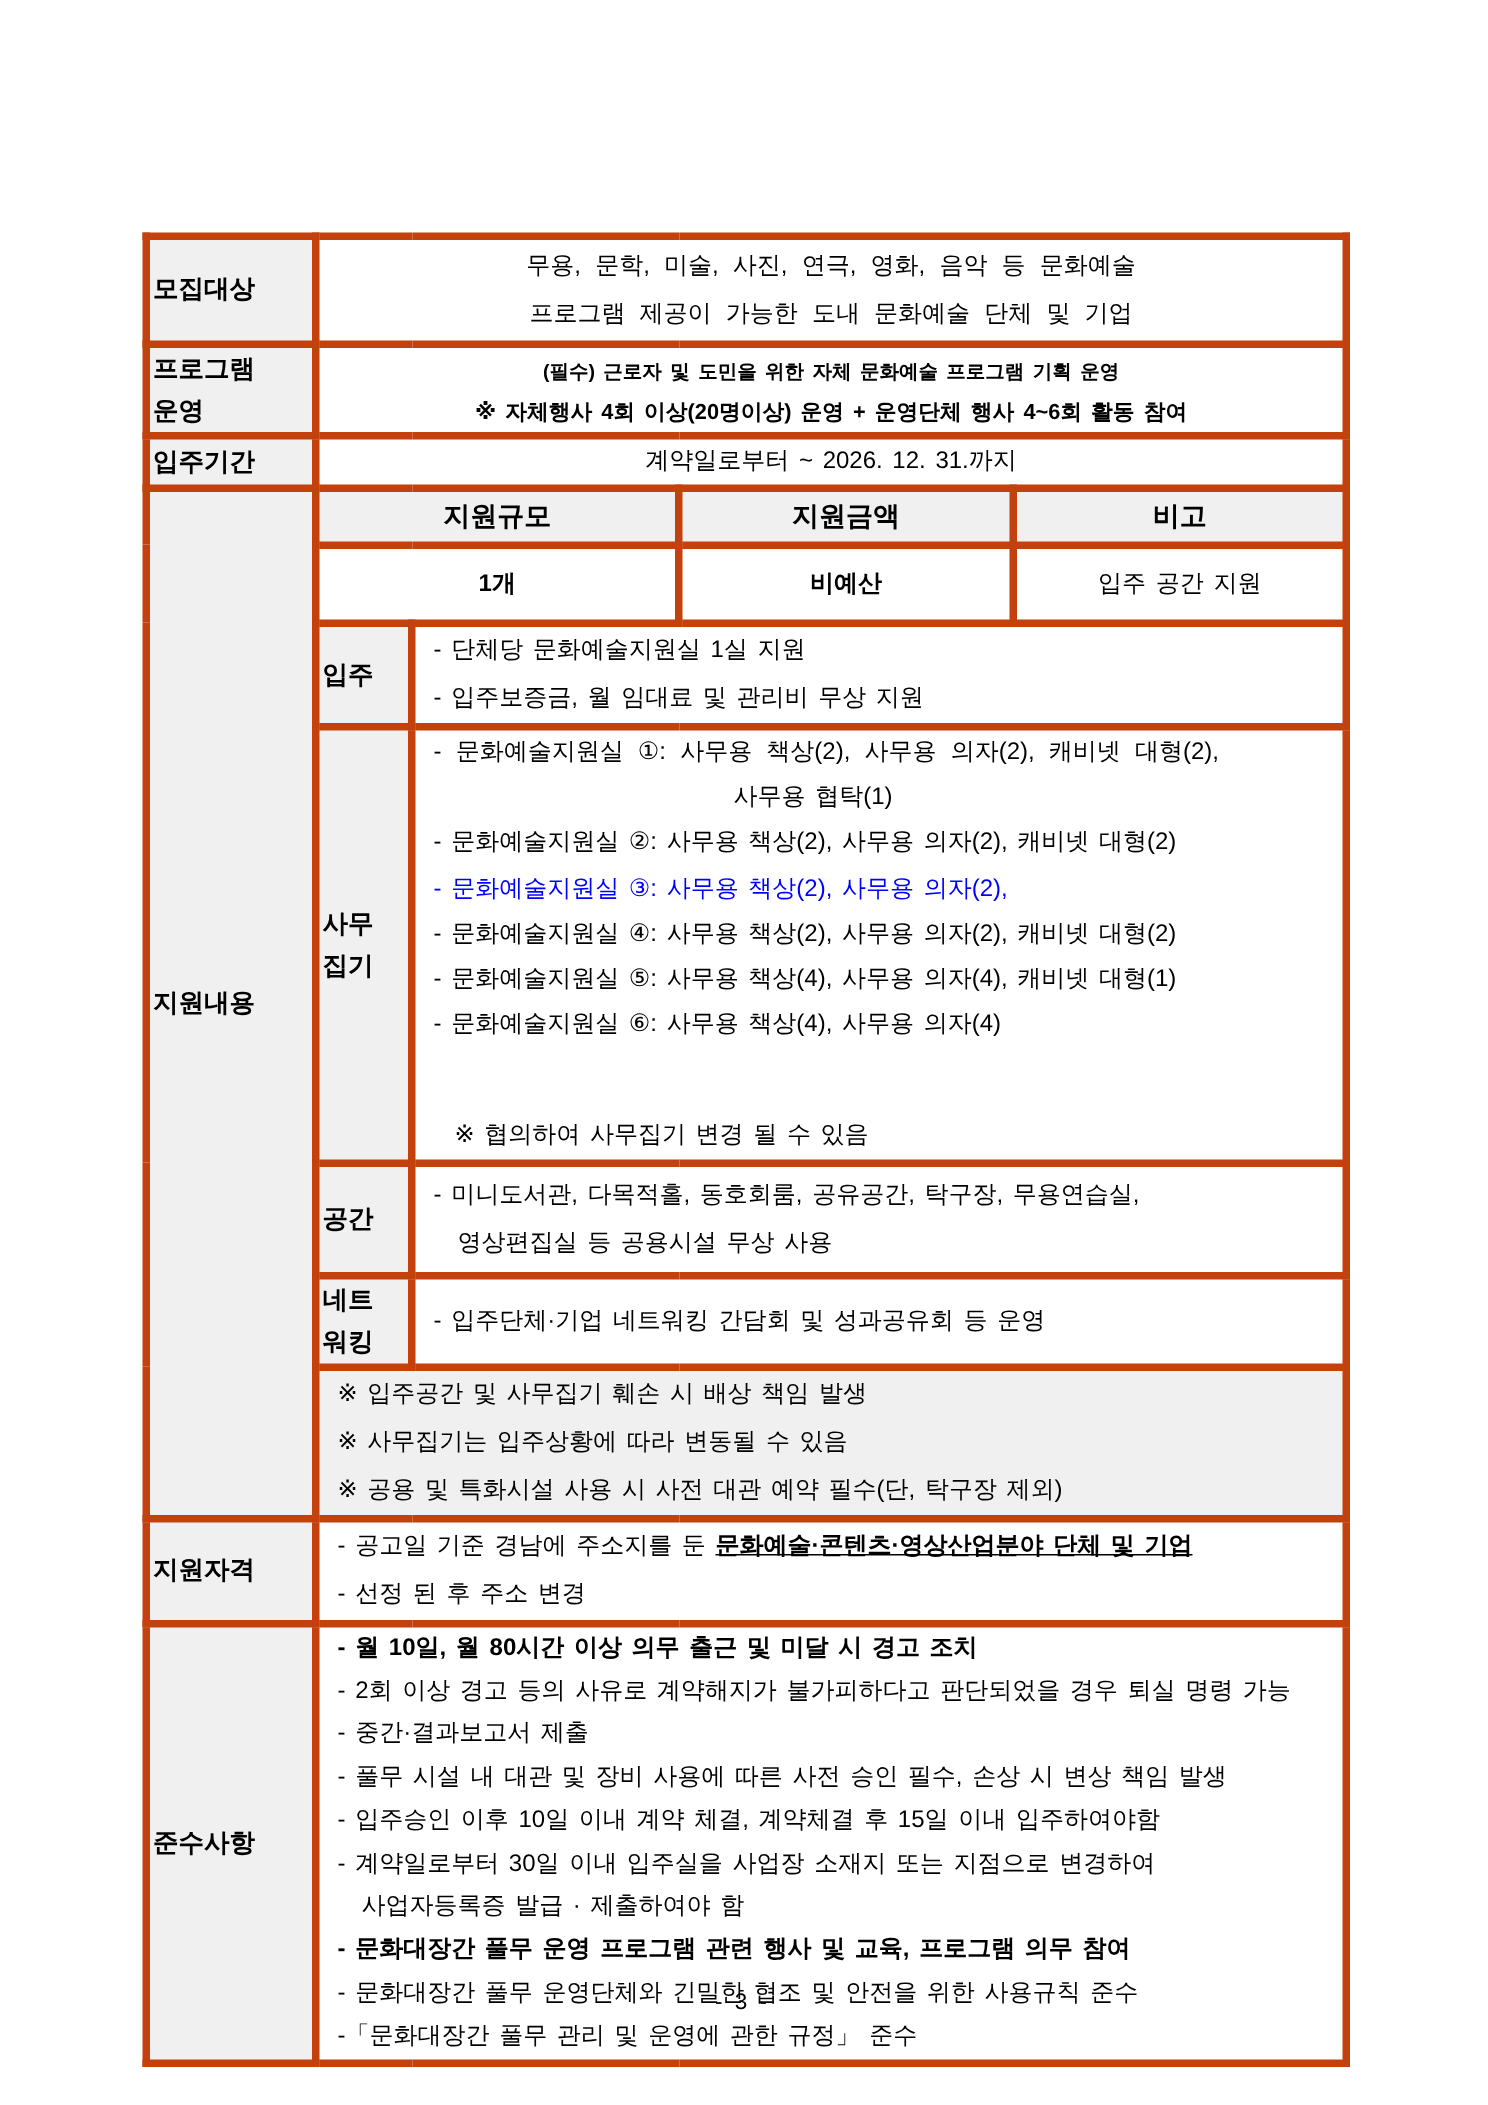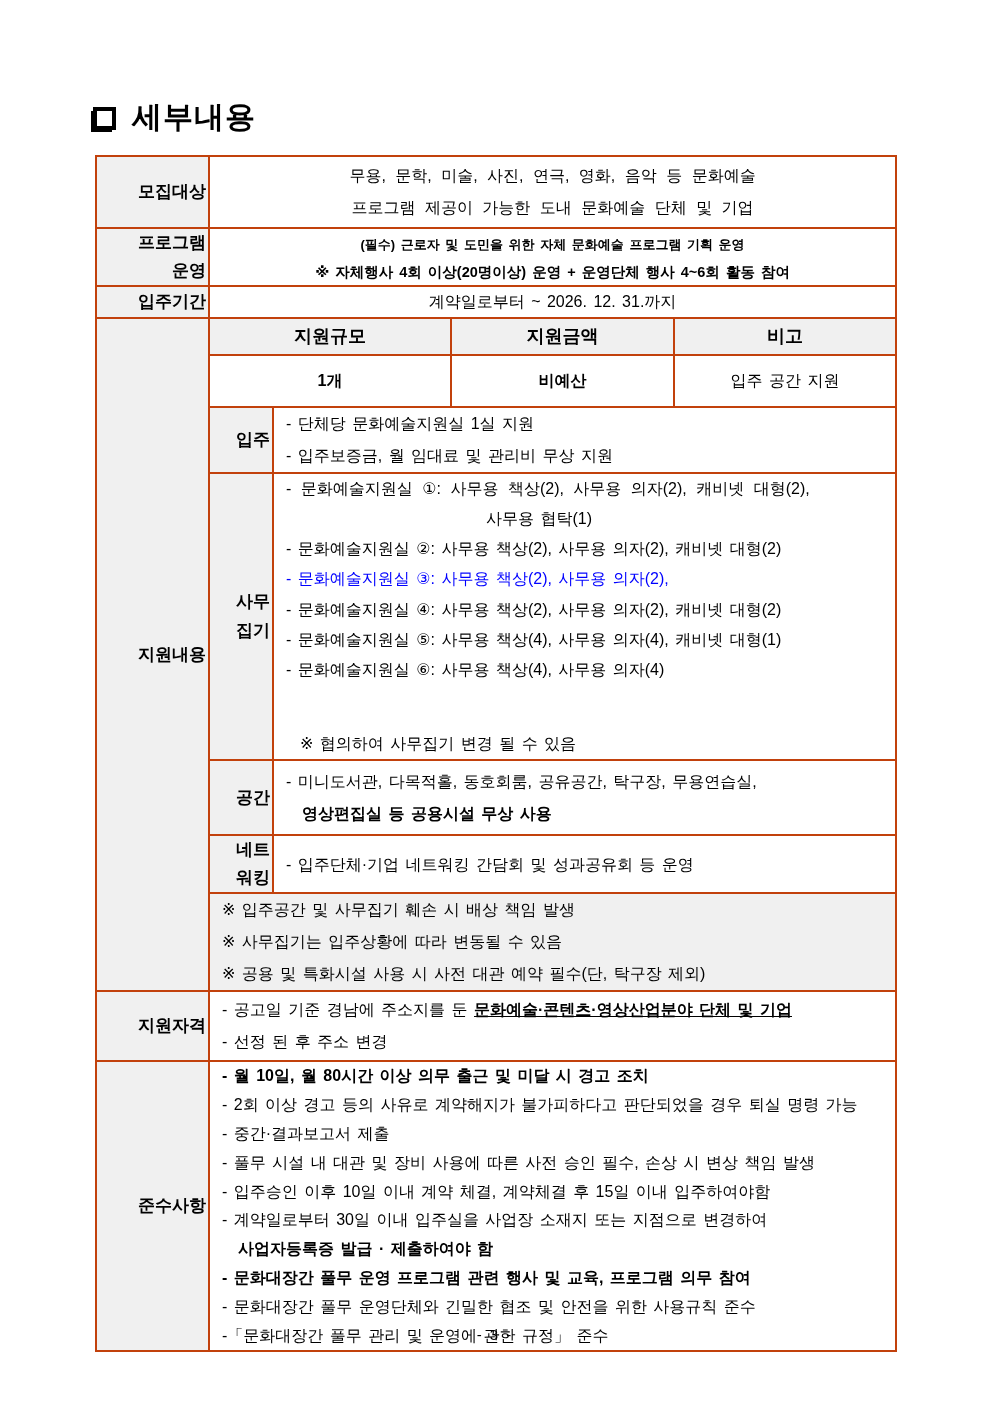--- a/index.html
+++ b/index.html
@@ -6,32 +6,32 @@
   * { box-sizing: border-box; }
   html, body { margin: 0; padding: 0; background: #fff; }
   body { font-family: "Liberation Sans", "DejaVu Sans", sans-serif; color: #000; }
   .page { position: relative; width: 992px; height: 1403px; background: #fff; overflow: hidden; }
 
   .title-row { position: absolute; left: 93px; top: 97px; display: flex; align-items: center; }
   .sq { width: 23px; height: 23px; border: 4px solid #000; box-shadow: -3px 3px 0 -1px #000; margin-right: 16px; margin-top: 2px; }
   .title-text { font-size: 30px; font-weight: bold; letter-spacing: 1px; }
 
   table.main { position: absolute; left: 95px; top: 155px; width: 800px; border-collapse: collapse; table-layout: fixed; }
-  td { border: 2px solid #c2410c; padding: 0 8px; vertical-align: middle; font-size: 16px; line-height: 1.85; word-spacing: 2px; }
-  td.hd { background: var(--gray); font-weight: bold; text-align: right; font-size: 17px; line-height: 1.65; padding: 0 2px; }
+  td { border: 5px solid #c2410c; padding: 0 8px; vertical-align: middle; font-size: 16px; line-height: 1.85; word-spacing: 2px; }
+  td.hd { background: var(--gray); font-weight: bold; text-align: left; font-size: 17px; line-height: 1.65; padding: 0 2px; }
   td.subhd { background: var(--gray); font-weight: bold; text-align: center; font-size: 18px; }
   td.cc { text-align: center; }
   td.ct { text-align: left; padding-left: 12px; padding-right: 10px; }
   td.notecell { background: var(--gray); }
   .b { font-weight: bold; }
   .small { font-size: 14.5px; }
   .blue { color: var(--blue); }
   .emph { font-weight: bold; text-decoration: underline; }
   .ind14 { padding-left: 14px; margin-top: 44px; }
-  .ind16 { padding-left: 16px; font-weight: bold; }
+  .ind16 { padding-left: 16px; }
   .ind200 { padding-left: 200px; }
   .wide { word-spacing: 5px; }
   tr.r-target { height: 72px; }
   tr.r-program { height: 56px; }
   tr.r-period { height: 25px; }
   tr.r-subhead { height: 37px; }
   tr.r-subval { height: 52px; }
   tr.r-movein { height: 65px; }
   tr.r-furniture { height: 244px; }
   tr.r-space { height: 75px; }
@@ -44,24 +44,20 @@
   .notes3 div { line-height: 32px; }
   .two-line div { line-height: 32px; }
 
   .footer { position: absolute; left: 95px; top: 1326px; width: 800px; text-align: center; font-size: 15px; letter-spacing: 2px; }
 </style>
 </head>
 <body>
 
 <div class="page">
 
-  <div class="title-row">
-    <span class="sq"></span>
-    <span class="title-text">세부내용</span>
-  </div>
 
   <table class="main">
     <colgroup>
       <col style="width:113px">
         <col style="width:64px">
         <col style="width:178px">
         <col style="width:223px">
         <col style="width:222px">
     </colgroup>
 

